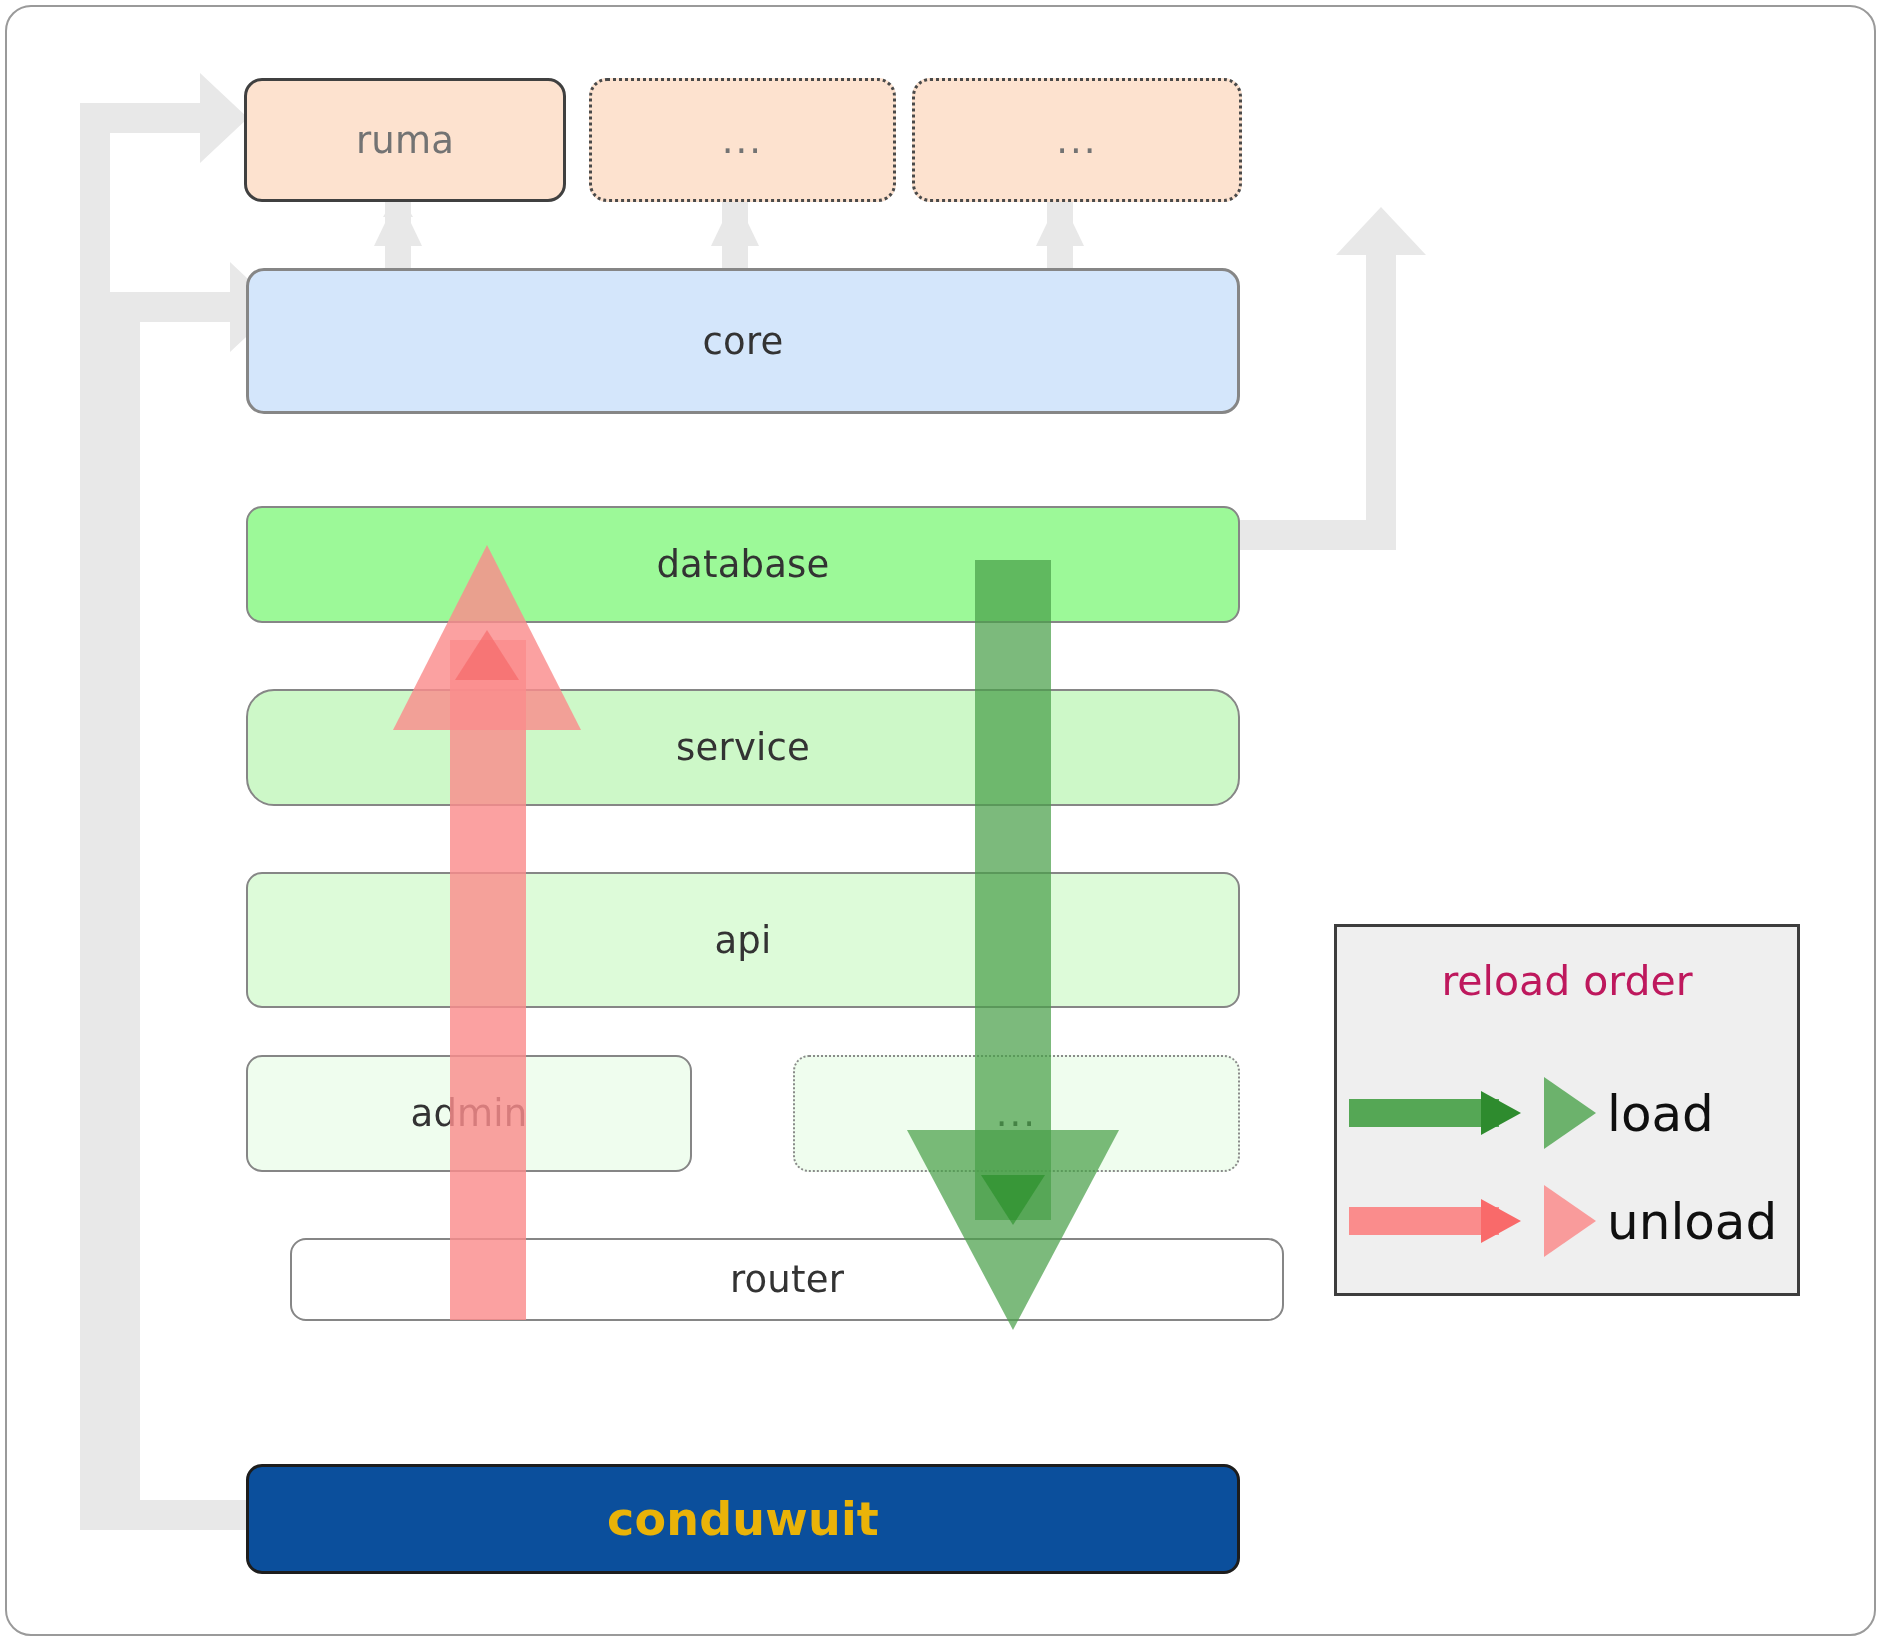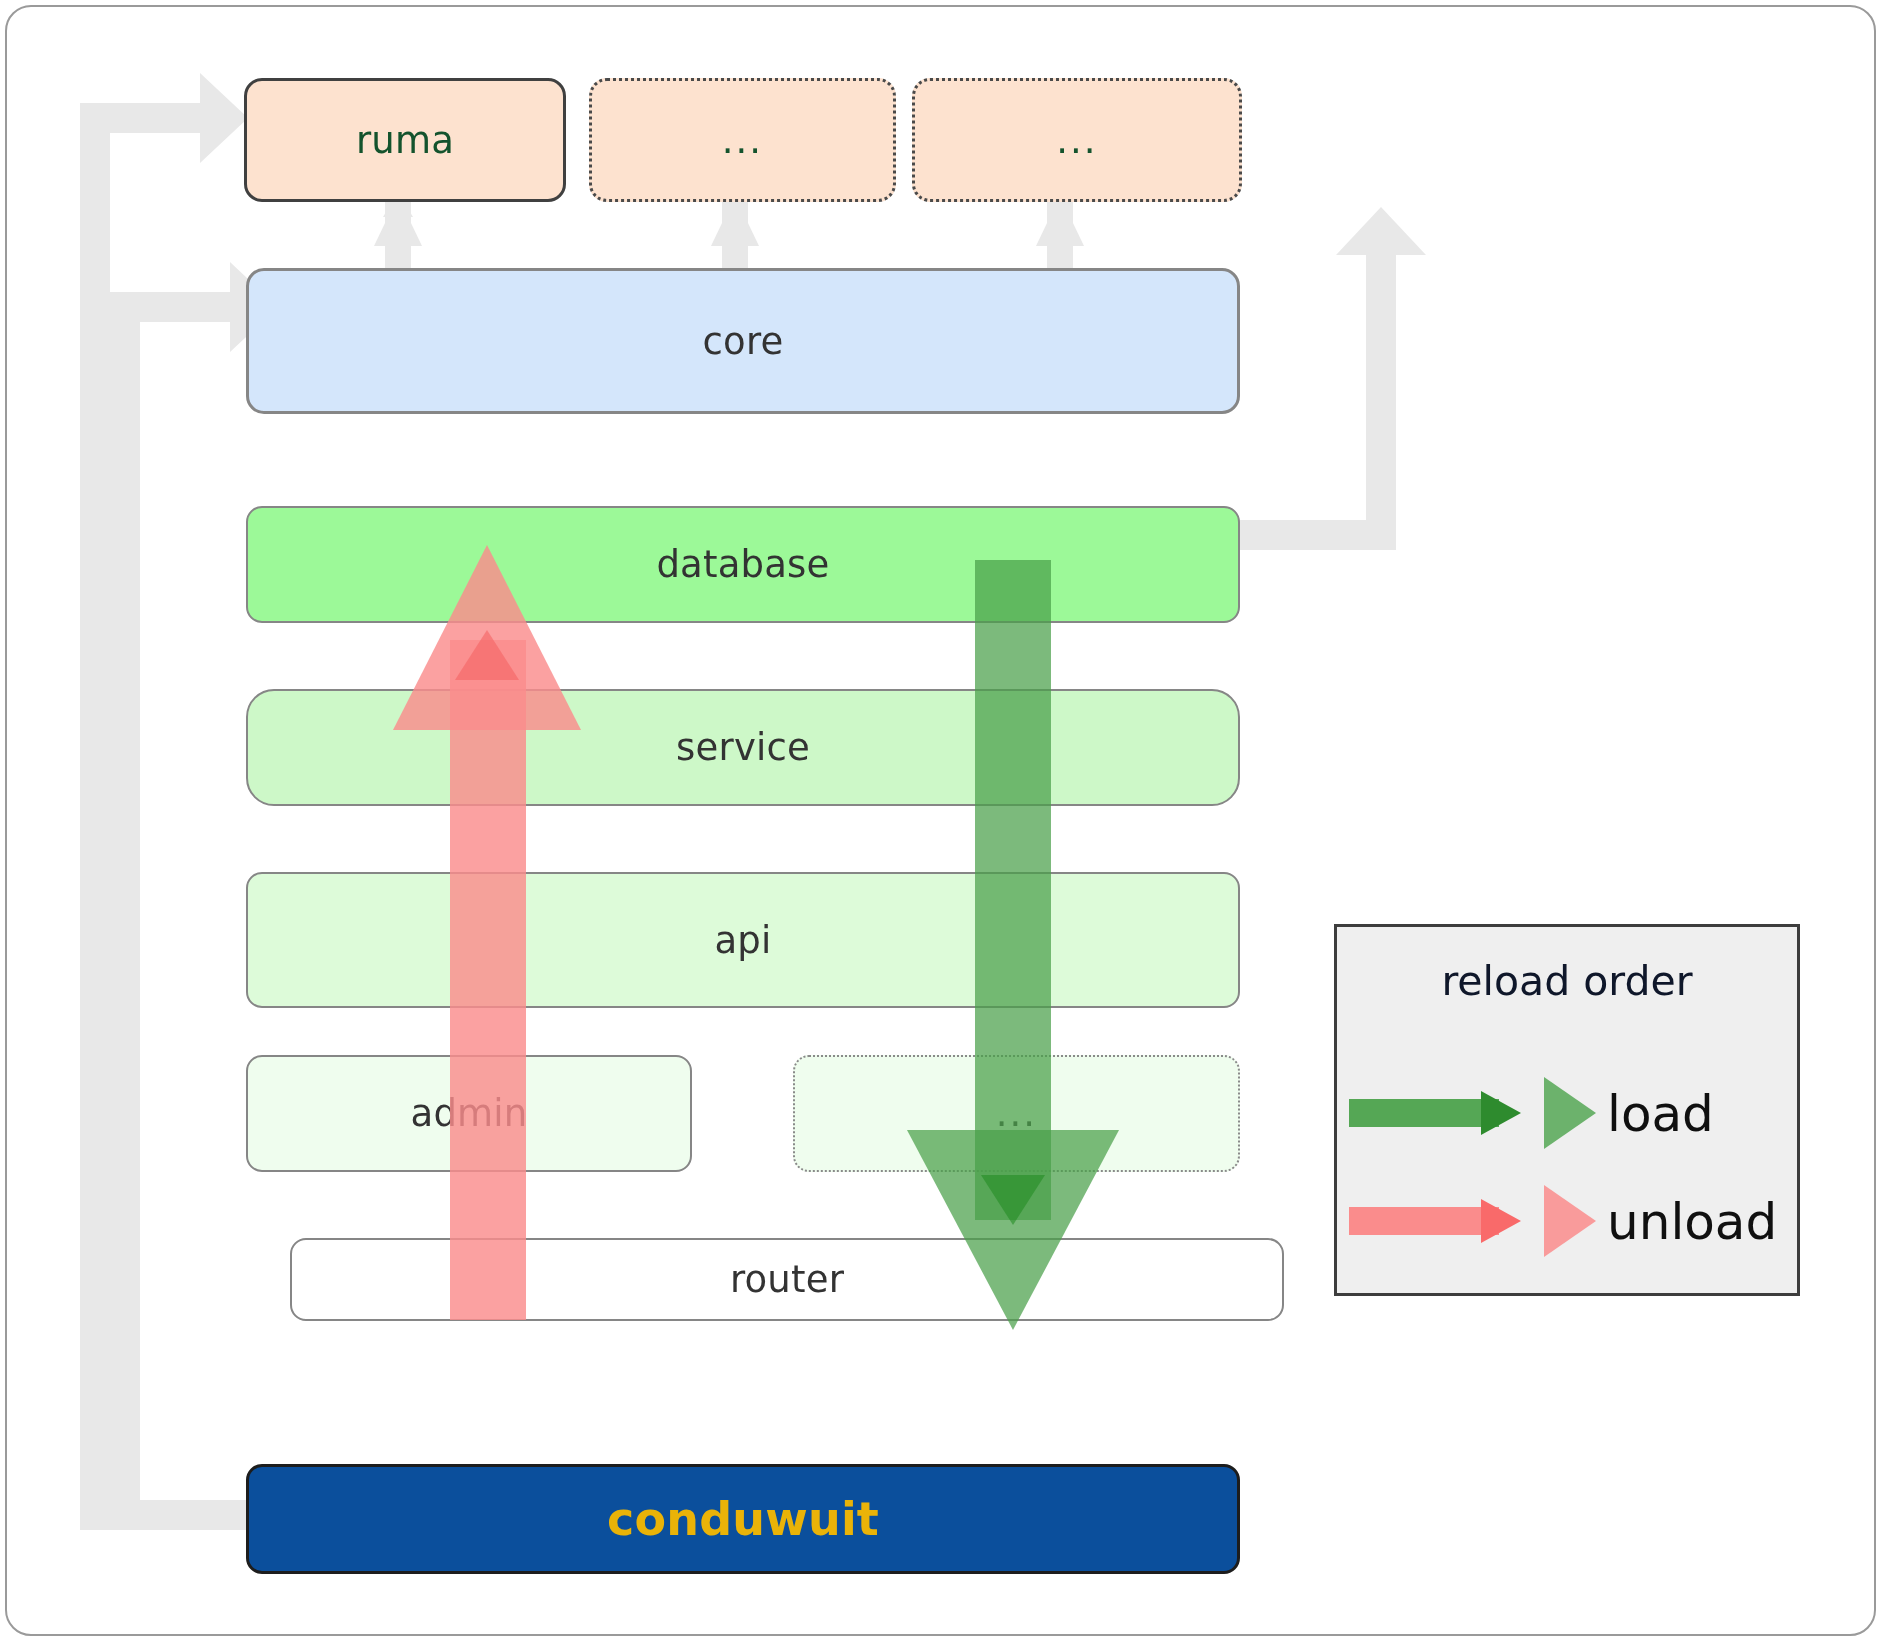--- a/index.html
+++ b/index.html
@@ -46,21 +46,21 @@
 
   
   .ext {
     background: #fde2cf;
     border: 3px solid #404040;
     border-radius: 18px;
   }
   .ext.dotted {
     border: 3px dotted #4a4a4a;
   }
-  .ext .lbl { color: #14532d; }
+  .ext .lbl { color: #737373; }
 
   .core-box {
     background: #d4e6fb;
     border: 3px solid #868686;
     border-radius: 18px;
   }
   .db-box {
     background: #9cf998;
     border: 2px solid #868686;
     border-radius: 16px;
@@ -123,21 +123,21 @@
     background: #efefef;
     border: 3px solid #3d3d3d;
     z-index: 5;
   }
   #legend .legend-title {
     position: absolute;
     left: 0; right: 0;
     top: 30px;
     text-align: center;
     font-size: 41px;
-    color: #0f172a;
+    color: #be185d;
   }
   #legend .legend-row { position: absolute; height: 90px; }
   #legend .legend-row .legend-label {
     position: absolute;
     left: 270px;
     top: 18px;
     font-size: 50px;
     color: #101010;
   }
   #legend .legend-swatch { position: absolute; left: 12px; top: 0; }

